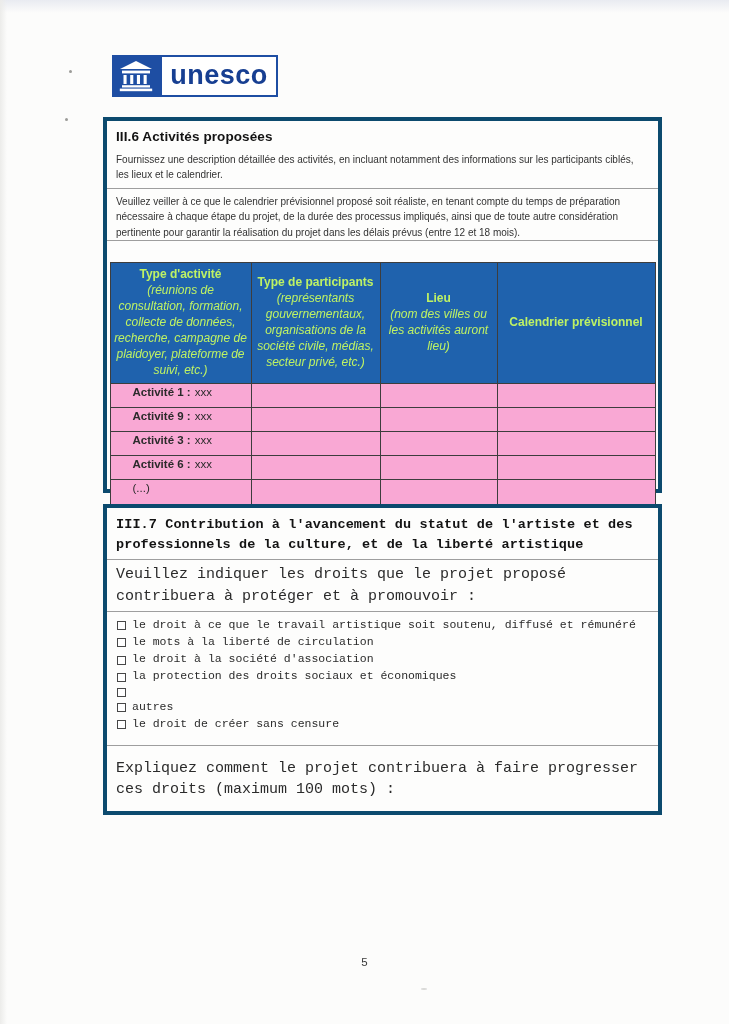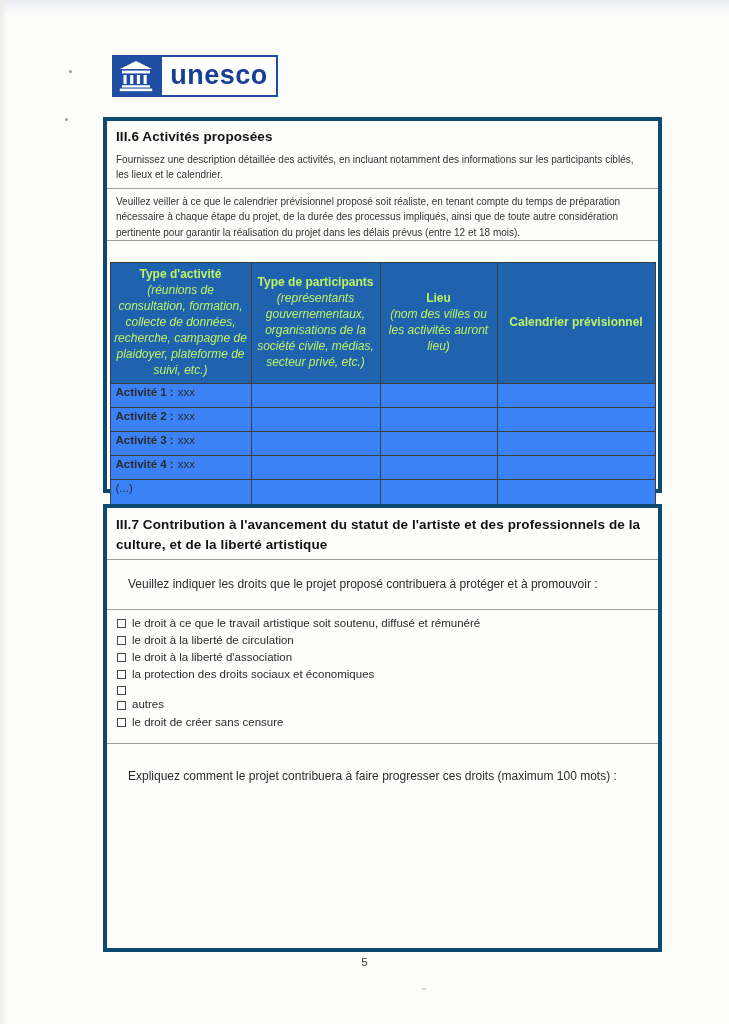--- a/index.html
+++ b/index.html
@@ -24,42 +24,42 @@
     display:flex;align-items:center;justify-content:center;}
   .logo-text-box{width:118px;height:42px;box-sizing:border-box;background:#ffffff;
     border:2px solid #1e4ea3;display:flex;align-items:center;justify-content:center;}
   .logo-word{color:#173f92;font-weight:bold;font-size:27px;line-height:1;
     letter-spacing:.5px;padding-bottom:2px;}
 
   
   .section-box{position:absolute;left:103px;width:559px;box-sizing:border-box;
     border:4px solid #0c4a6e;background:#fdfdfc;display:flex;flex-direction:column;}
   #sec6{top:117px;height:376px;}
-  #sec7{top:504px;height:448px;}
+  #sec7{top:504px;height:311px;font-family:Liberation Mono, monospace;}
   .blk{box-sizing:border-box;}
   .rule{border-bottom:1px solid #9e9e9e;}
 
   .sec-title{font-size:13.5px;font-weight:bold;color:#131313;margin:0 0 5px;
     line-height:1.45;letter-spacing:.1px;}
   .para{font-size:10px;line-height:1.55;margin:0;color:#333;}
-  .plain{font-size:12px;line-height:1.45;margin:12px;color:#2b2b2b;}
+  .plain{font-size:15px;line-height:1.45;margin:0;color:#2b2b2b;}
 
   #sec6 .blk1{padding:6px 9px 5px;}
   #sec6 .blk2{padding:5px 9px 0;}
   #sec6 .blk3{padding:21px 0 0;flex:1;}
 
   
   table.activities{border-collapse:collapse;width:545px;margin:0 auto;table-layout:fixed;}
   .activities th,.activities td{border:1px solid #3d3d3d;}
   .activities thead th{background:#1f62ad;color:#bef264;padding:4px 3px;
     vertical-align:middle;font-weight:normal;}
   .th-title{font-size:12px;font-weight:bold;line-height:1.25;}
   .th-sub{font-size:12px;font-style:italic;line-height:1.33;margin-top:1px;}
-  .activities tbody td{height:19px;padding:2px 5px;font-size:11.5px;
-    vertical-align:top;background:#3b82f6;}
+  .activities tbody td{height:19px;padding:2px 22px;font-size:11.5px;
+    vertical-align:top;background:#f9a8d4;}
   .activities tbody tr.row-dots td{height:24px;}
   .activities tbody tr.row-empty td{height:19px;}
   .row-label{font-weight:bold;}
   .row-label:not(:empty){margin-right:4px;}
 
   
   #sec7 .blkA{padding:7px 9px 5px;}
   #sec7 .blkB{padding:4px 9px 3px;}
   #sec7 .blkC{padding:6px 9px 11px;}
   #sec7 .blkD{padding:12px 9px;flex:1;}
@@ -137,33 +137,33 @@
         </tr>
       </thead>
       <tbody>
         <tr>
           <td><span class="row-label">Activité 1 :</span><span>xxx</span></td>
           <td></td>
           <td></td>
           <td></td>
         </tr>
         <tr>
-          <td><span class="row-label">Activité 2 :</span><span>xxx</span></td>
+          <td><span class="row-label">Activité 9 :</span><span>xxx</span></td>
           <td></td>
           <td></td>
           <td></td>
         </tr>
         <tr>
           <td><span class="row-label">Activité 3 :</span><span>xxx</span></td>
           <td></td>
           <td></td>
           <td></td>
         </tr>
         <tr>
-          <td><span class="row-label">Activité 4 :</span><span>xxx</span></td>
+          <td><span class="row-label">Activité 6 :</span><span>xxx</span></td>
           <td></td>
           <td></td>
           <td></td>
         </tr>
         <tr class="row-dots">
           <td><span class="row-label"></span><span>(...)</span></td>
           <td></td>
           <td></td>
           <td></td>
         </tr>
@@ -185,25 +185,25 @@
   <div class="blk blkB rule">
     <p class="plain">Veuillez indiquer les droits que le projet proposé contribuera à protéger et à promouvoir :</p>
   </div>
   <div class="blk blkC rule">
     <div class="check-item">
       <span class="checkbox"></span>
       <span>le droit à ce que le travail artistique soit soutenu, diffusé et rémunéré</span>
     </div>
     <div class="check-item">
       <span class="checkbox"></span>
-      <span>le droit à la liberté de circulation</span>
-    </div>
-    <div class="check-item">
-      <span class="checkbox"></span>
-      <span>le droit à la liberté d'association</span>
+      <span>le mots à la liberté de circulation</span>
+    </div>
+    <div class="check-item">
+      <span class="checkbox"></span>
+      <span>le droit à la société d'association</span>
     </div>
     <div class="check-item">
       <span class="checkbox"></span>
       <span>la protection des droits sociaux et économiques</span>
     </div>
     <div class="check-item">
       <span class="checkbox"></span>
     </div>
     <div class="check-item">
       <span class="checkbox"></span>

